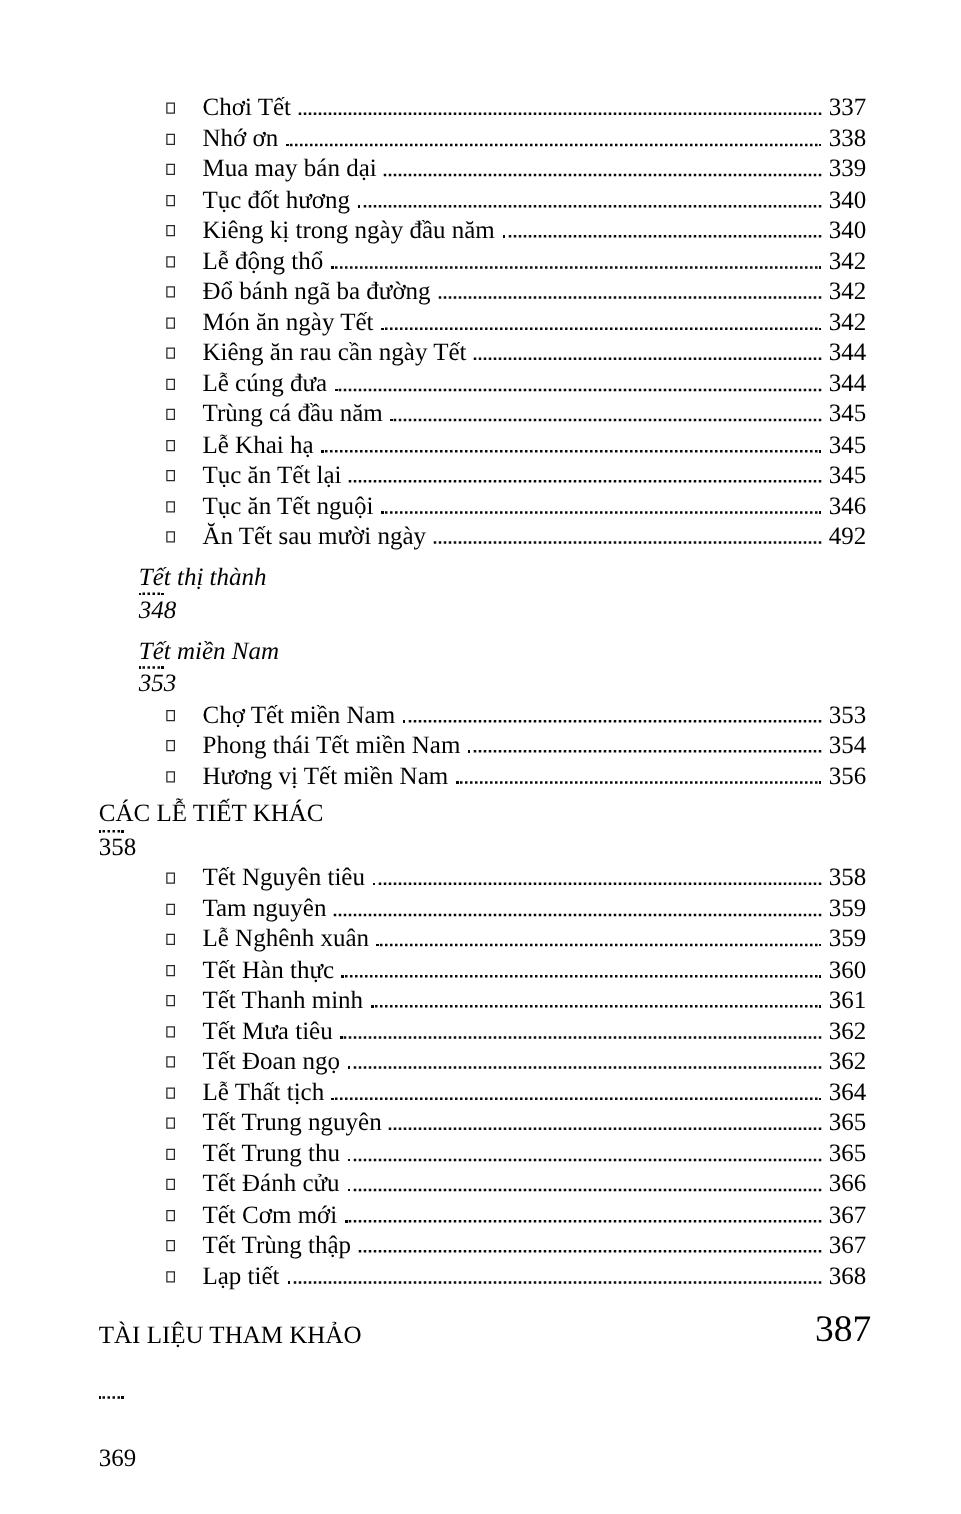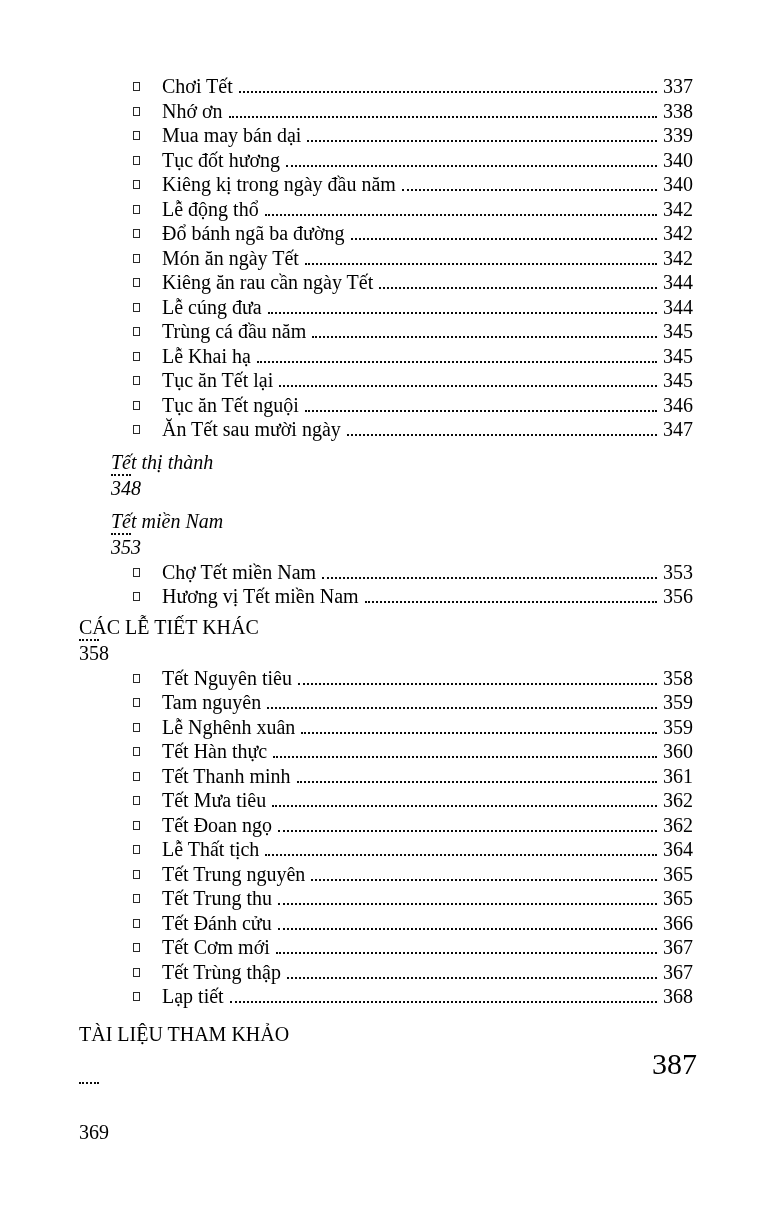--- a/index.html
+++ b/index.html
@@ -39,21 +39,21 @@
     box-sizing: border-box;
   }
   .row.item .label { margin-left: 22px; }
   .row.section {
     font-style: italic;
     margin-top: 8px;
     margin-left: 32px;
     flex-direction: column;
   }
   .row.chapter { margin-top: 6px; flex-direction: column; }
-  .row:last-child { margin-top: 13px; gap: 36px; }
+  .row:last-child { margin-top: 23px; gap: 36px; }
   .row .label { flex: 0 0 auto; }
   .row .leader {
     flex: 1 1 auto;
     border-bottom: 2px dotted #0a0a0a;
     margin: 0 6px 0 6px;
     min-width: 20px;
   }
   .row .pagenum {
     flex: 0 0 auto;
     text-align: right;
@@ -152,39 +152,45 @@
       <div class="row item">
     <span class="bullet"></span>
     <span class="label">Tục ăn Tết nguội</span>
     <span class="leader"></span>
     <span class="pagenum">346</span>
   </div>
       <div class="row item">
     <span class="bullet"></span>
     <span class="label">Ăn Tết sau mười ngày</span>
     <span class="leader"></span>
-    <span class="pagenum">347</span>
+    <span class="pagenum">492</span>
   </div>
       <div class="row section">
 
     <span class="label">Tết thị thành</span>
     <span class="leader"></span>
     <span class="pagenum">348</span>
   </div>
       <div class="row section">
 
     <span class="label">Tết miền Nam</span>
     <span class="leader"></span>
     <span class="pagenum">353</span>
   </div>
       <div class="row item">
     <span class="bullet"></span>
     <span class="label">Chợ Tết miền Nam</span>
     <span class="leader"></span>
     <span class="pagenum">353</span>
+  </div>
+      <div class="row item">
+    <span class="bullet"></span>
+    <span class="label">Phong thái Tết miền Nam</span>
+    <span class="leader"></span>
+    <span class="pagenum">354</span>
   </div>
       <div class="row item">
     <span class="bullet"></span>
     <span class="label">Hương vị Tết miền Nam</span>
     <span class="leader"></span>
     <span class="pagenum">356</span>
   </div>
       <div class="row chapter">
 
     <span class="label">CÁC LỄ TIẾT KHÁC</span>

